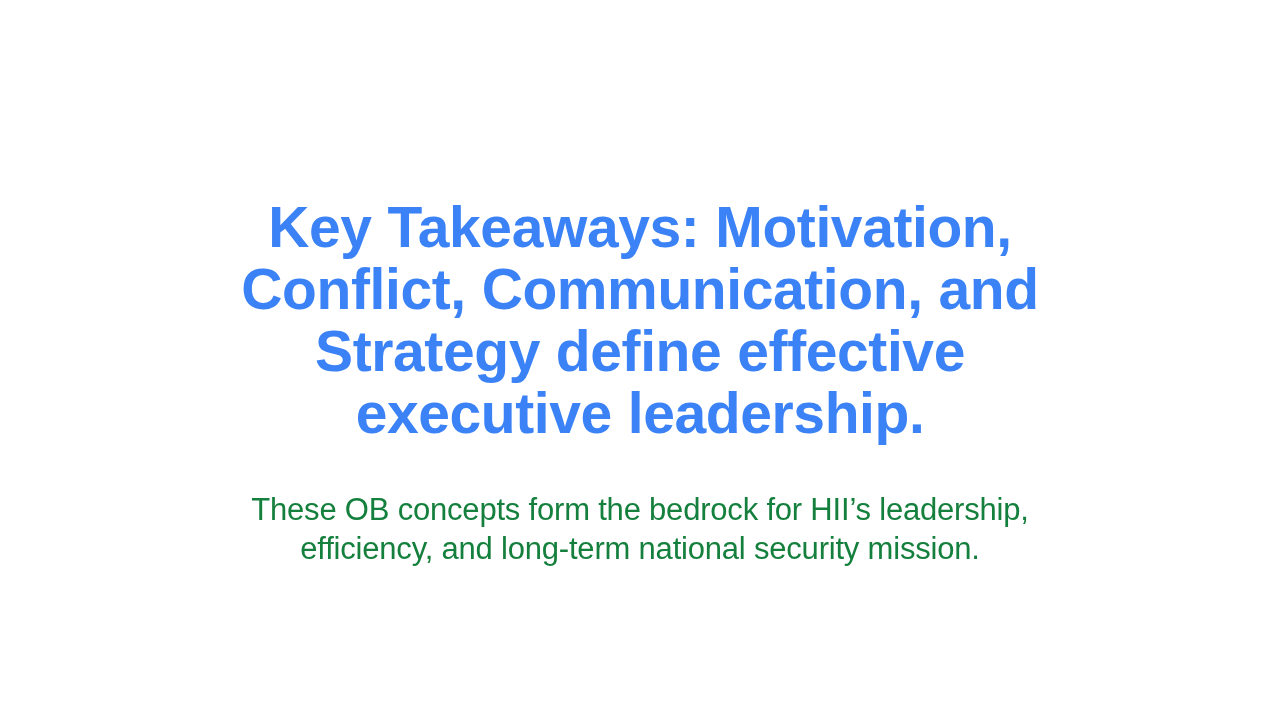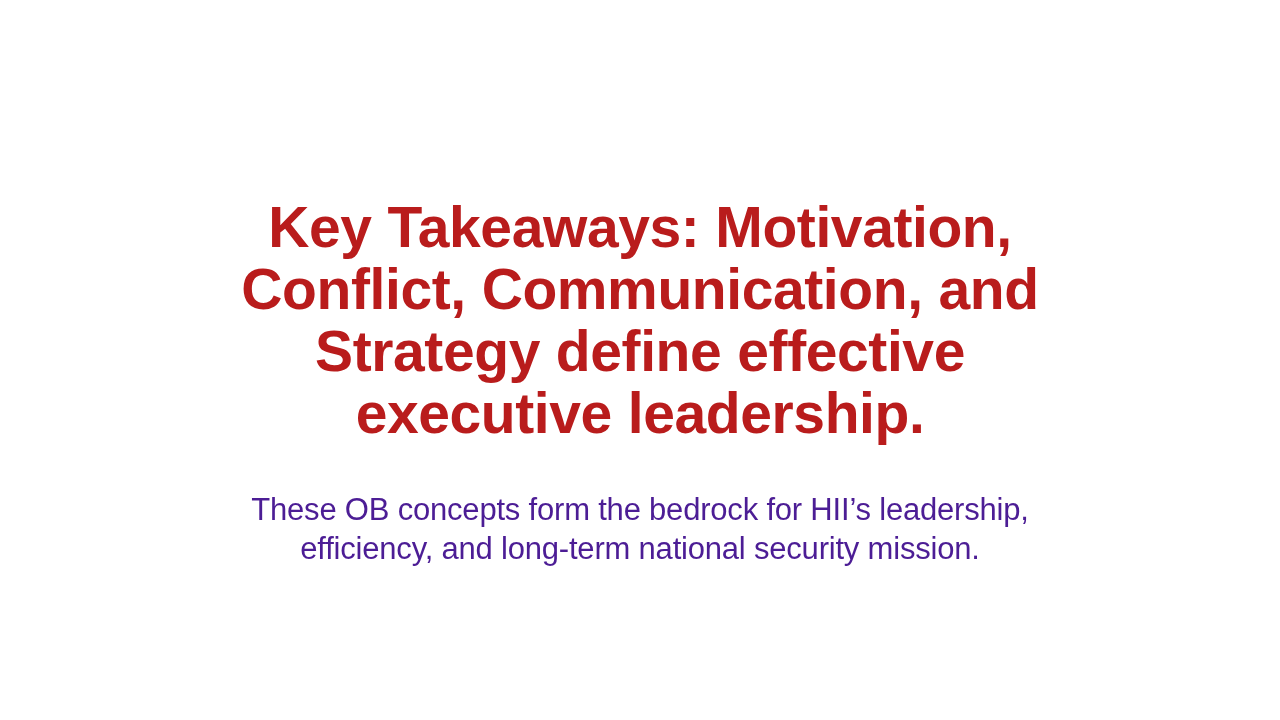--- a/index.html
+++ b/index.html
@@ -40,36 +40,36 @@
   .slide-title {
     width: 920px;
     margin: 0;
     padding: 0;
     text-align: center;
     font-family: "Liberation Sans", "DejaVu Sans", sans-serif;
     font-size: 57px;
     font-weight: 700;
     line-height: 62px;
     letter-spacing: -0.4px;
-    color: #b91c1c;
+    color: #3b82f6;
     word-spacing: 0.5px;
   }
 
   .slide-subtitle {
     width: 880px;
     margin: 8px;
     padding: 0;
     margin-top: 46px;
     text-align: center;
     font-family: "Liberation Sans", "DejaVu Sans", sans-serif;
     font-size: 31px;
     font-weight: 400;
     line-height: 39px;
     letter-spacing: -0.2px;
-    color: #4c1d95;
+    color: #15803d;
   }
 </style>
 </head>
 <body>
 
 <div class="slide">
   <div class="content-block">
     <h1 class="slide-title">Key Takeaways: Motivation, Conflict, Communication, and Strategy define effective executive leadership.</h1>
     <p class="slide-subtitle">These OB concepts form the bedrock for HII’s leadership, efficiency, and long-term national security mission.</p>
   </div>

